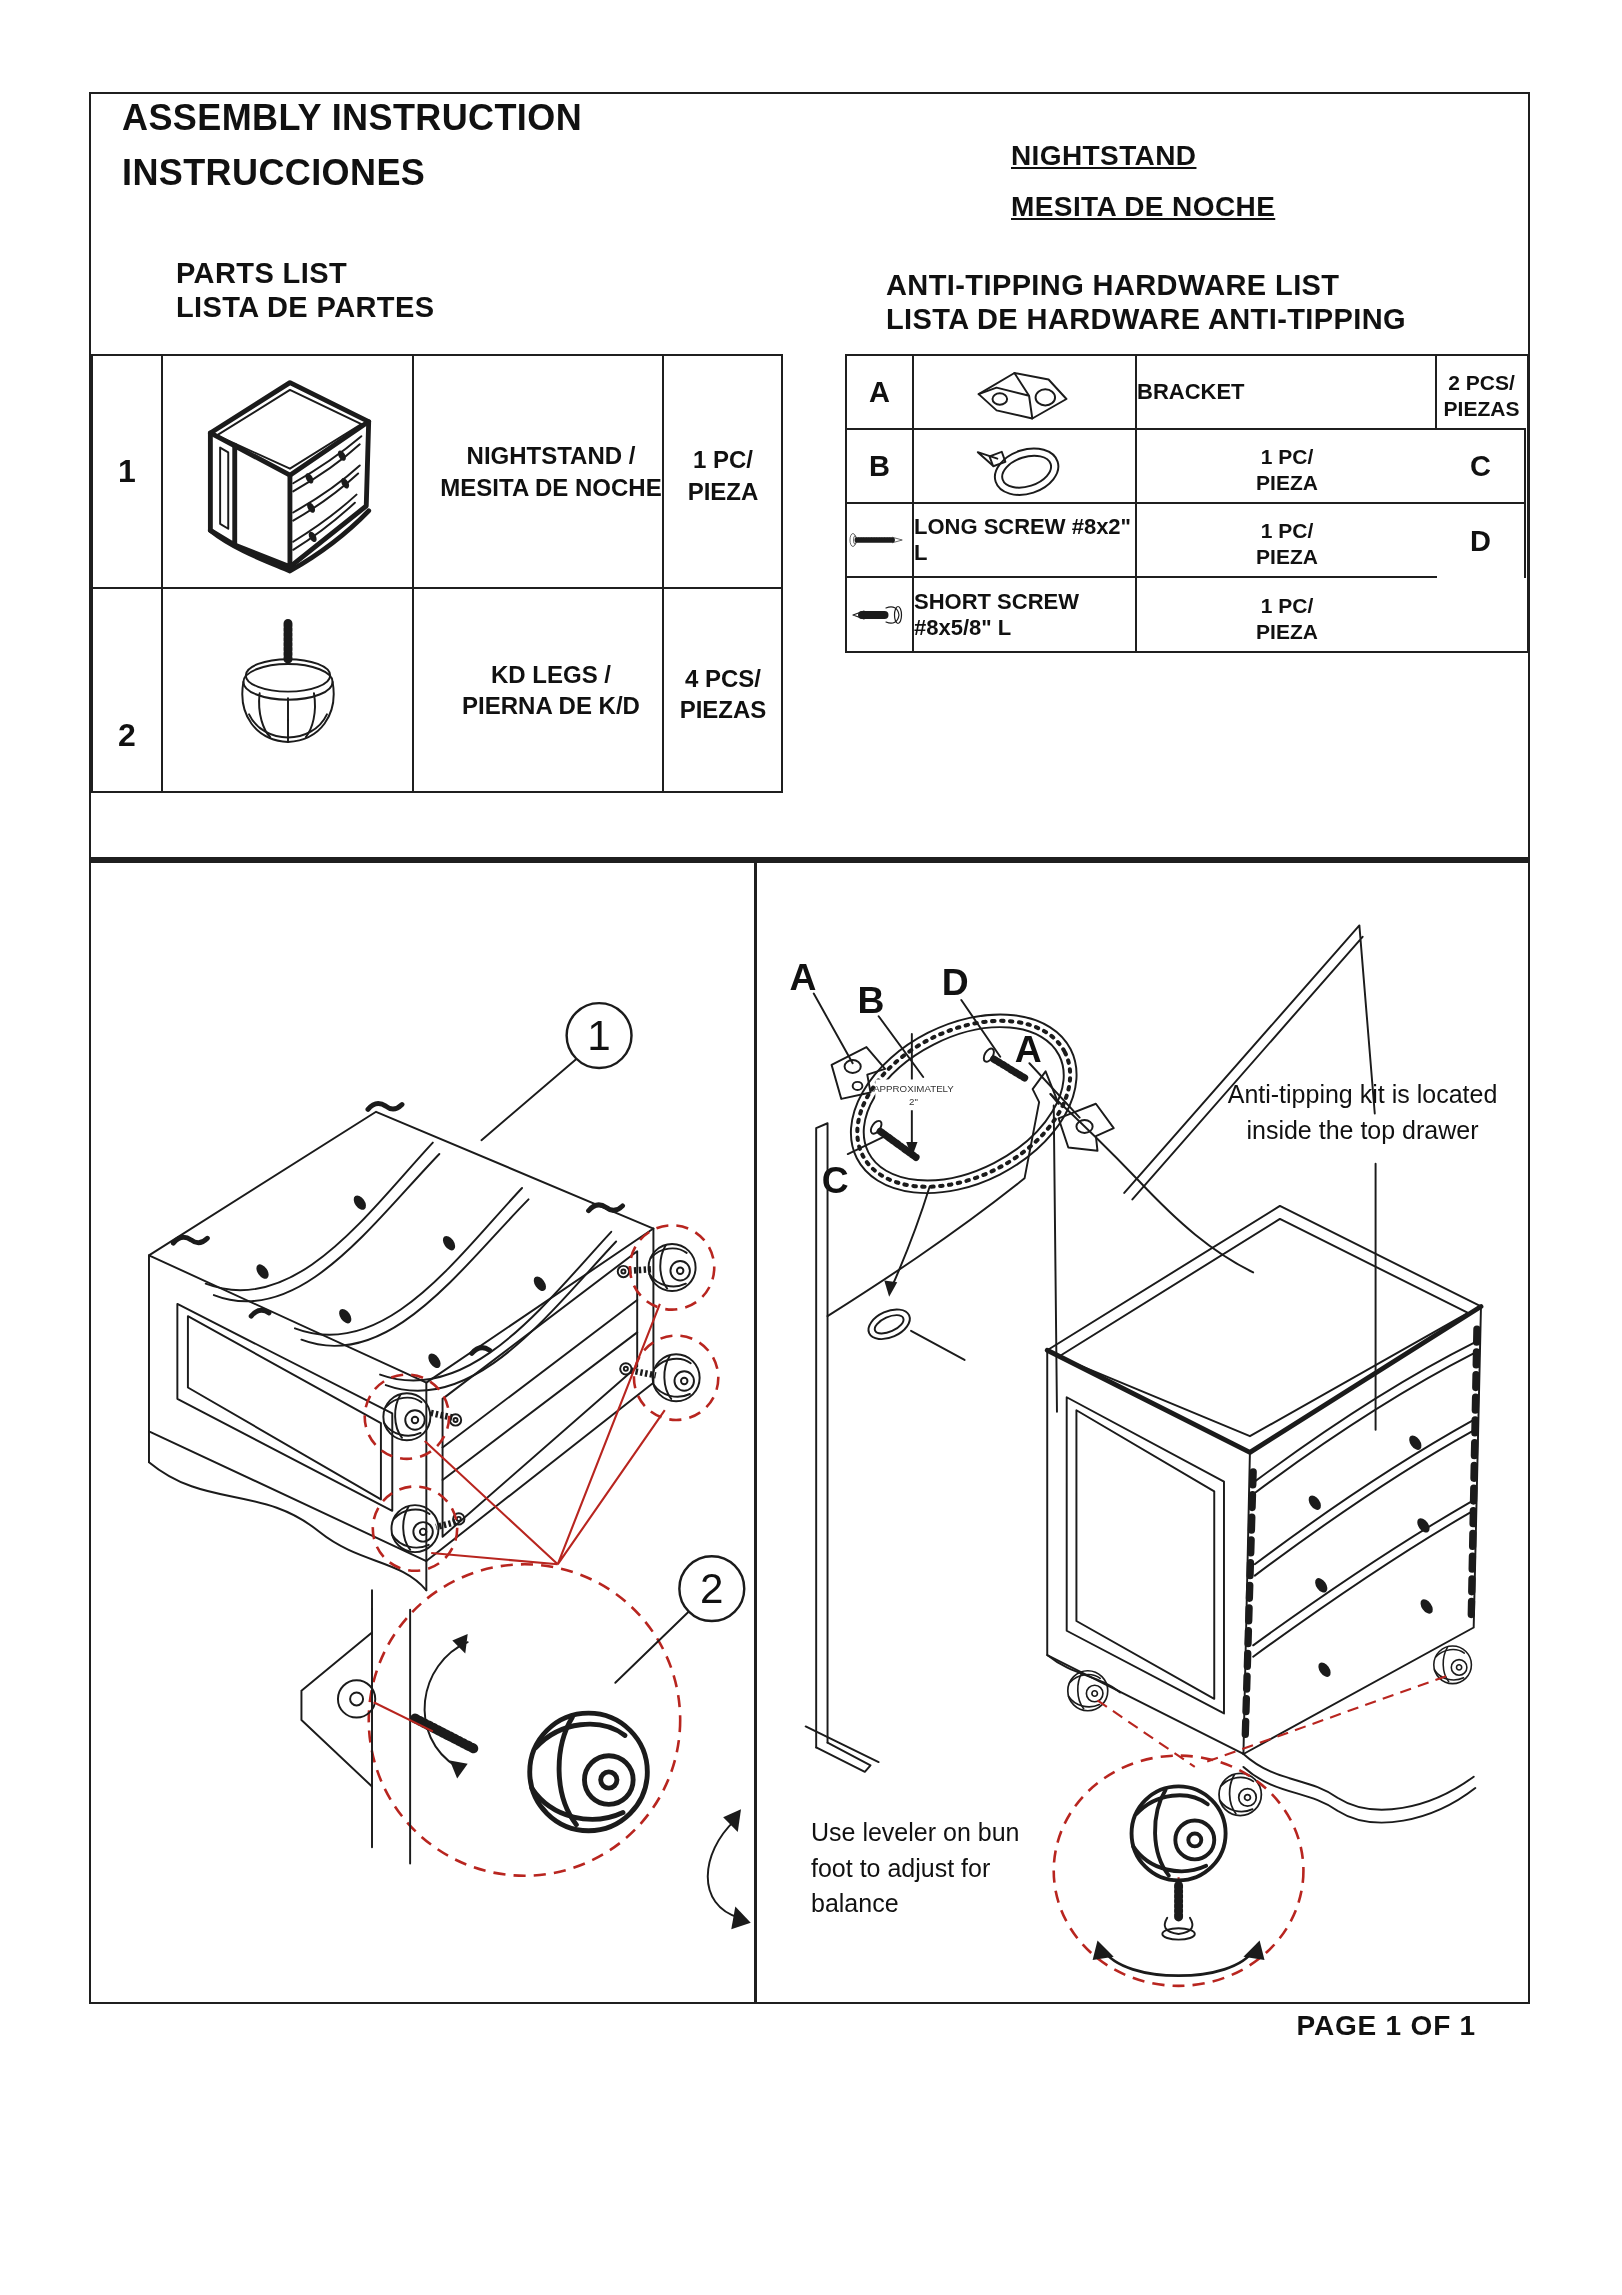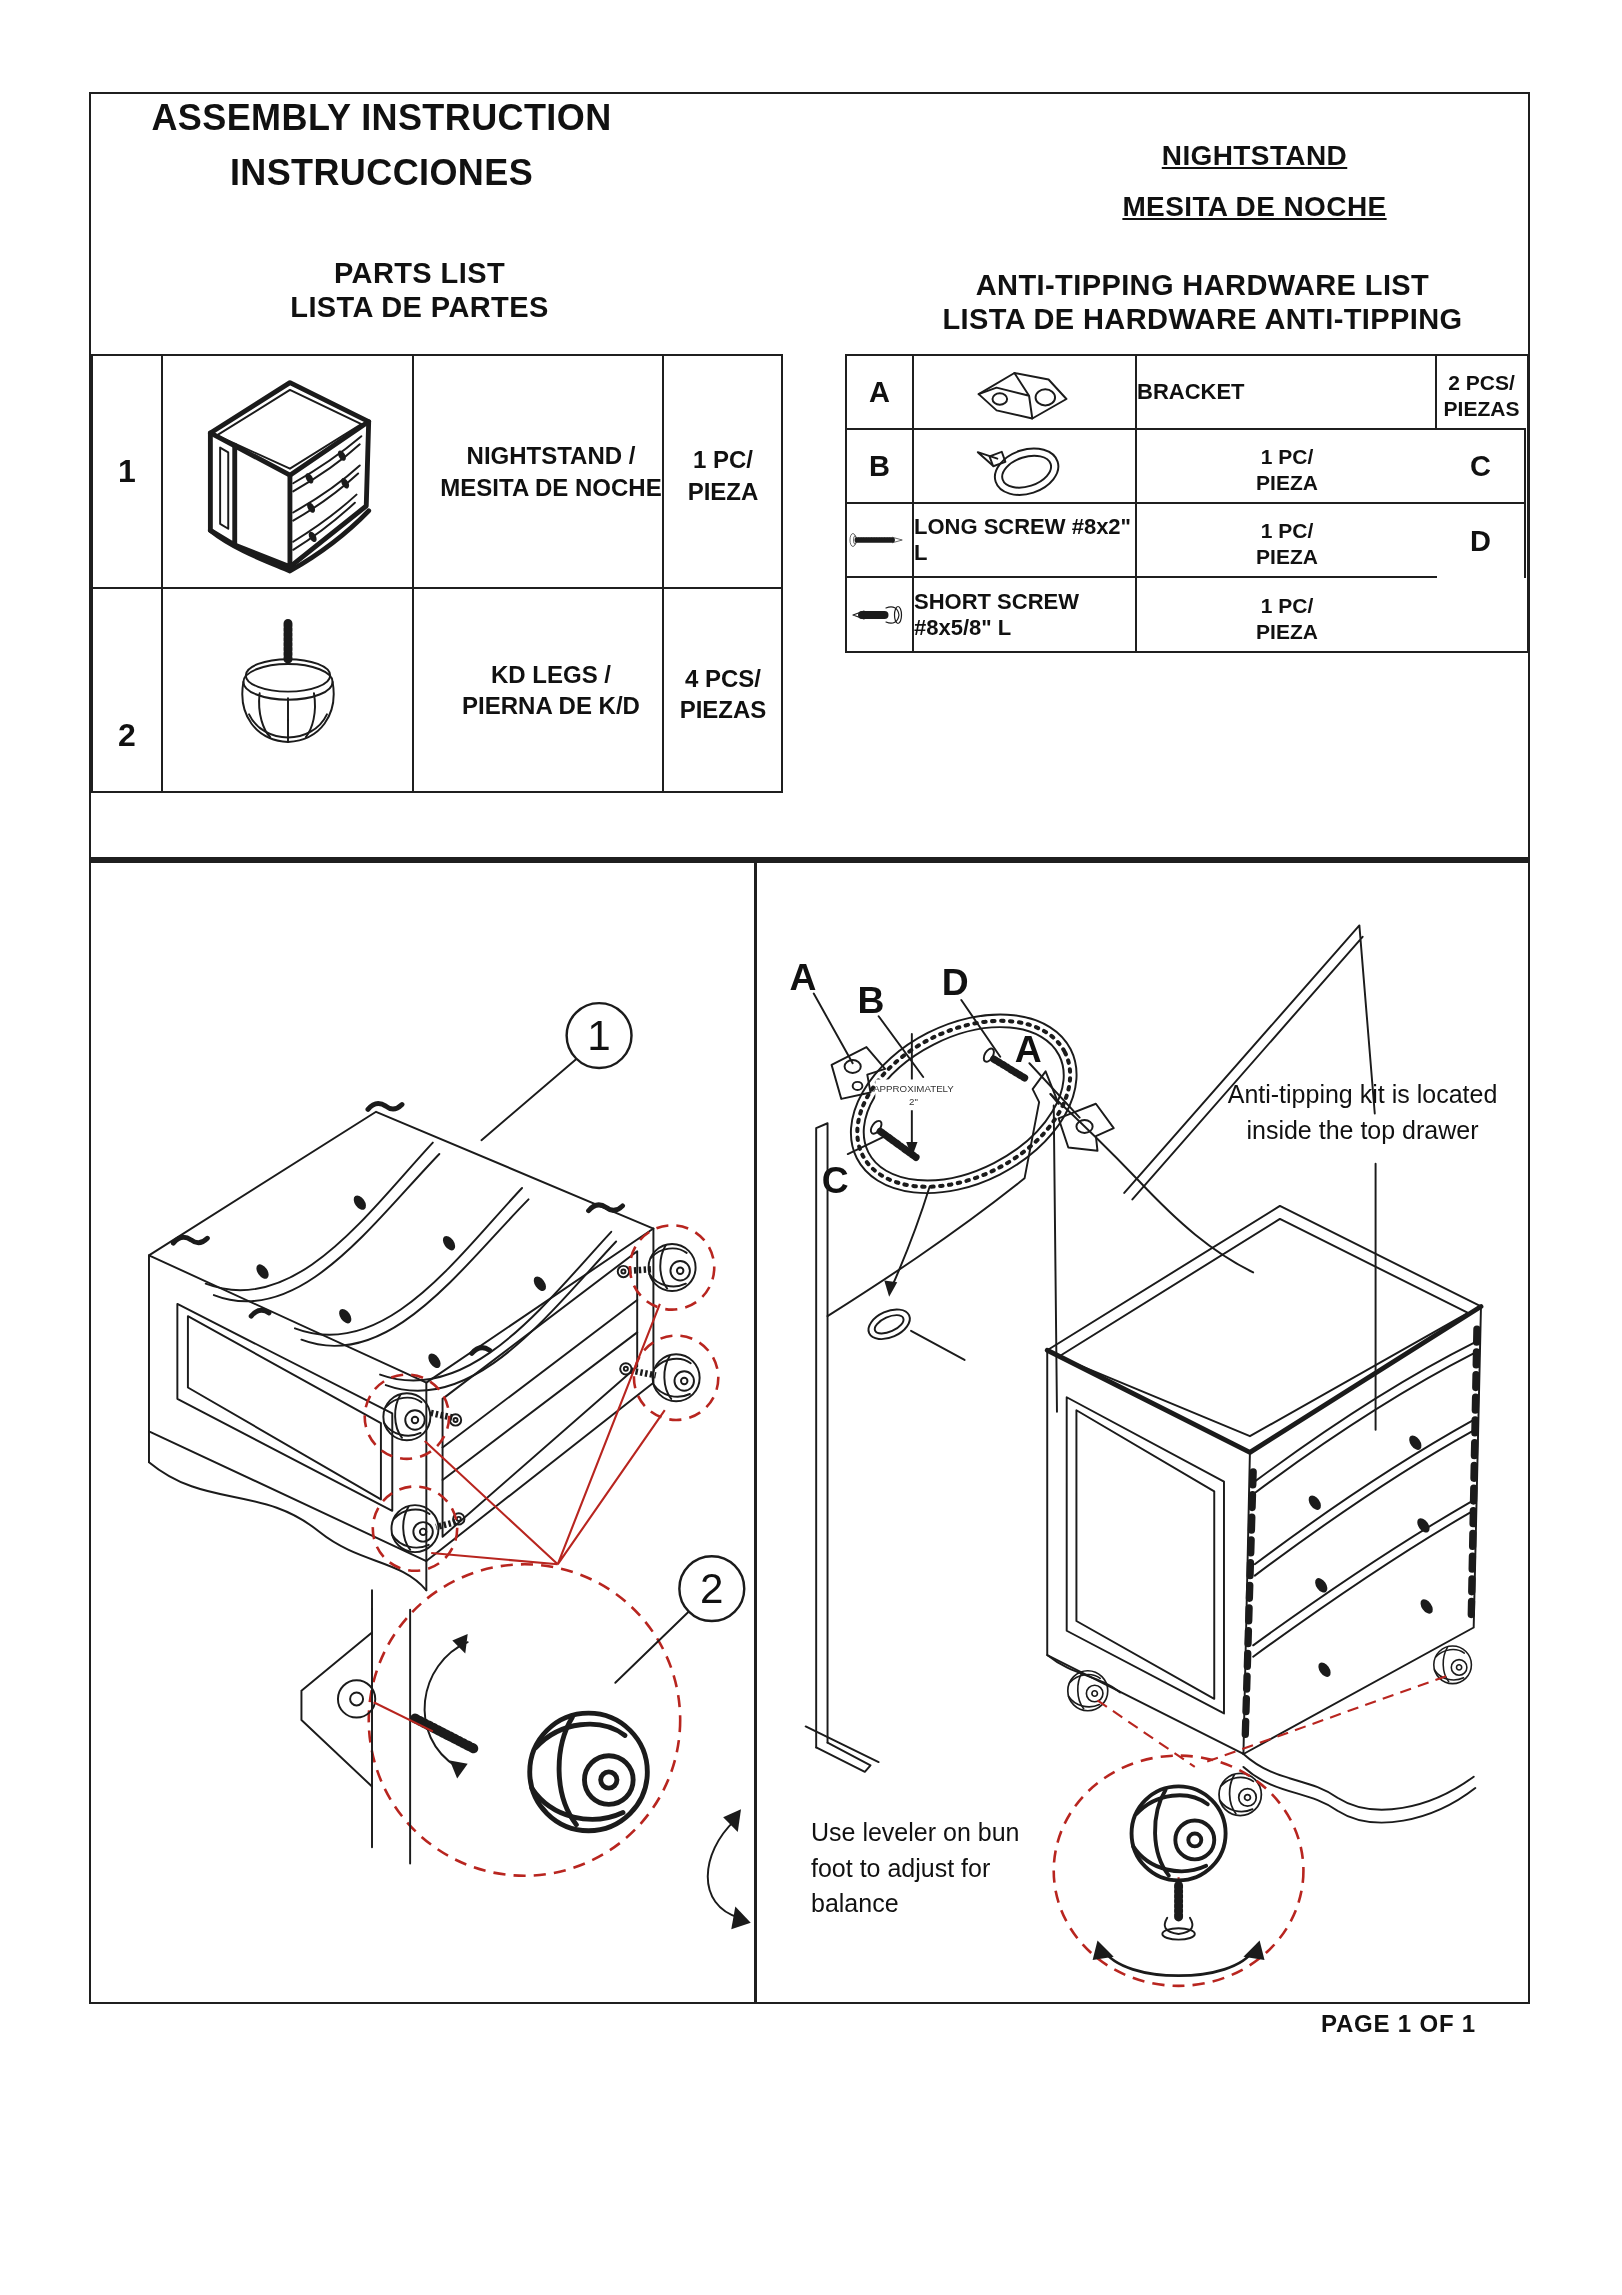--- a/index.html
+++ b/index.html
@@ -1,36 +1,36 @@
 <!DOCTYPE html>
 <html style="font-size:13px"><head>
 <meta charset="utf-8">
 <style>
   html,body{margin:0;padding:0;background:#ffffff;}
   body{width:1622px;height:2295px;position:relative;font-family:"Liberation Sans",sans-serif;color:#111;}
   .abs{position:absolute;}
   .outer-border{left:89px;top:92px;width:1437px;height:1908px;border:2.4px solid #1f1f1f;}
   .h-divider{left:89px;top:857px;width:1439px;height:5.7px;background:#1f1f1f;}
   .v-divider{left:754px;top:860px;width:3.2px;height:1142px;background:#1f1f1f;}
-  .title{font-weight:bold;text-align:center;letter-spacing:0.4px;white-space:pre-line;}
+  .title{font-weight:bold;text-align:left;letter-spacing:0.4px;white-space:pre-line;}
   .t-main{font-size:36px;}
   .t-sub{font-size:28px;text-decoration:underline;}
   .t-list{font-size:29px;line-height:1.18;}
   .tbl{display:grid;border:2.4px solid #1f1f1f;background:#fff;}
   .cell{border-right:2.4px solid #1f1f1f;border-bottom:2.4px solid #1f1f1f;display:flex;align-items:center;justify-content:center;overflow:hidden;}
   .cell.last-col{border-right:none;margin-top:8px;}
   .cell.last-row{border-bottom:none;}
   .num{font-size:32px;font-weight:bold;}
   .pname{font-size:24px;font-weight:bold;text-align:center;white-space:pre-line;line-height:1.3;padding-left:26px;}
   .pqty{font-size:24px;font-weight:bold;text-align:center;white-space:pre-line;line-height:1.3;}
   .hkey{font-size:29px;font-weight:bold;}
   .hitem{font-size:22px;font-weight:bold;justify-content:flex-start;padding-left:0;text-align:left;}
   .hqty{font-size:21px;font-weight:bold;text-align:center;white-space:pre-line;line-height:1.25;}
   .note{font-size:25px;line-height:1.42;white-space:pre-line;}
-  .footer{font-size:24px;font-weight:bold;text-align:right;letter-spacing:0.8px;}
+  .footer{font-size:28px;font-weight:bold;text-align:right;letter-spacing:0.8px;}
   svg{display:block;}
   .ink{stroke:#1b1b1b;fill:none;stroke-width:2.4;stroke-linecap:round;stroke-linejoin:round;}
   .ink-thick{stroke:#1b1b1b;fill:none;stroke-width:6;stroke-linecap:round;stroke-linejoin:round;}
   .fill-ink{fill:#1b1b1b;stroke:none;}
   .red-dash{fill:none;stroke-width:3.2;stroke-dasharray:15 10;}
   .red-line{fill:none;stroke-width:2.6;}
   .callout-circle{fill:#fff;stroke:#1b1b1b;stroke-width:3;}
   .callout-num{font-size:52px;fill:#111;text-anchor:middle;font-family:"Liberation Sans",sans-serif;}
   .part-letter{font-size:46px;font-weight:bold;fill:#111;font-family:"Liberation Sans",sans-serif;}
   .tiny-note{font-size:12px;fill:#333;text-anchor:middle;font-family:"Liberation Sans",sans-serif;}

